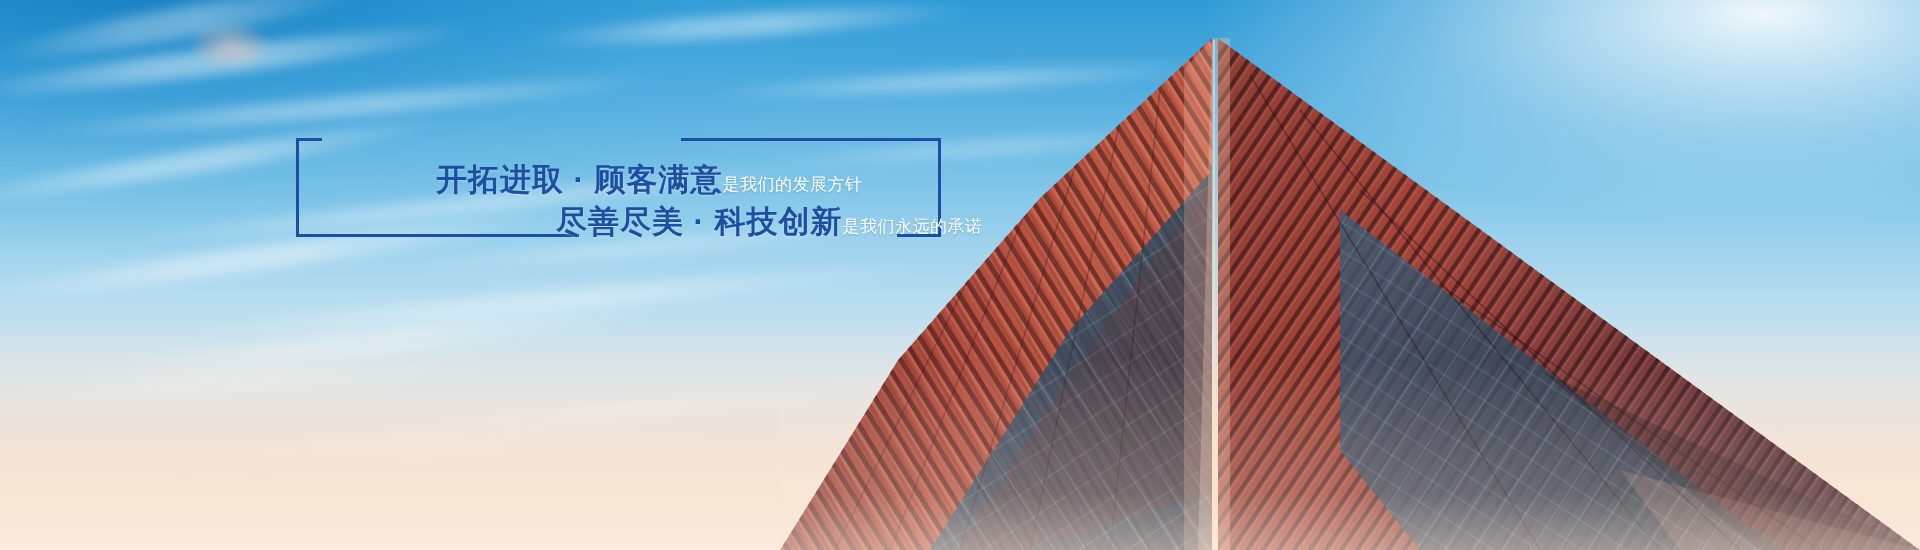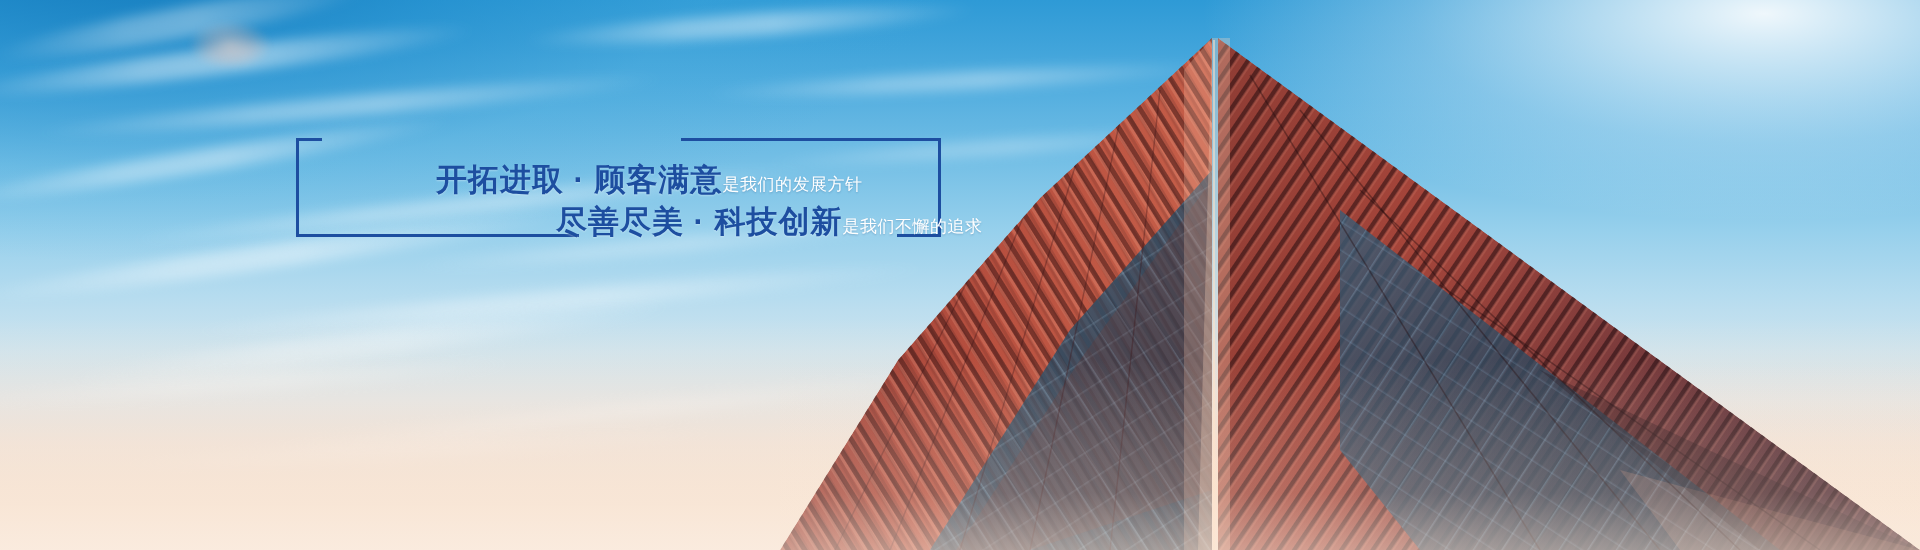--- a/index.html
+++ b/index.html
@@ -297,18 +297,18 @@
     <div class="frame-seg seg-right"></div>
     <div class="frame-seg seg-bottom-left"></div>
     <div class="frame-seg seg-bottom-right"></div>
 
 
     <div class="line line-2">
       <span class="big">开拓进取 · 顾客满意</span><span class="small">是我们的发展方针</span>
     </div>
 
     <div class="line line-3">
-      <span class="big">尽善尽美 · 科技创新</span><span class="small">是我们不懈的追求</span>
+      <span class="big">尽善尽美 · 科技创新</span><span class="small">是我们永远的承诺</span>
     </div>
 
   </div>
 
 </div>
 
 </body></html>

